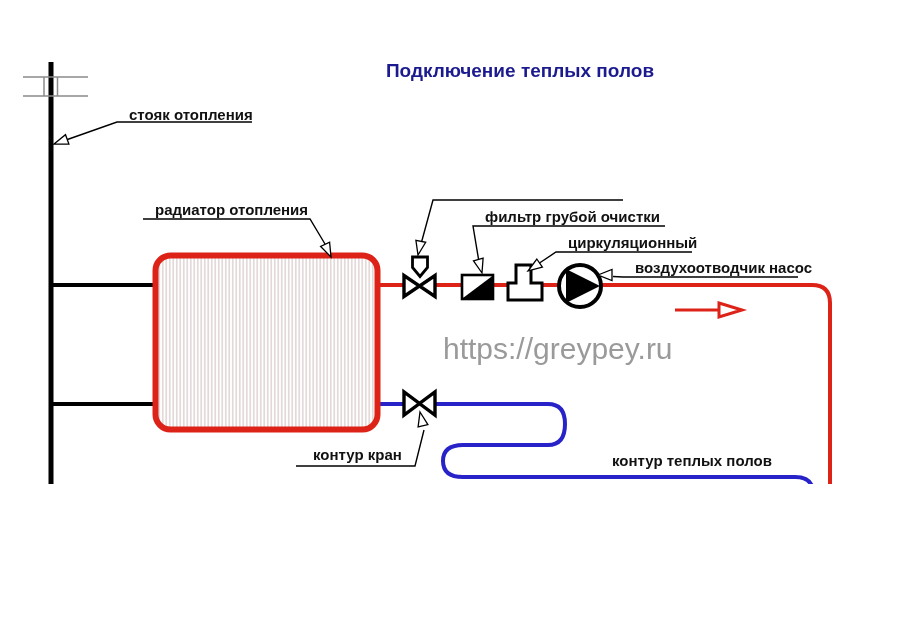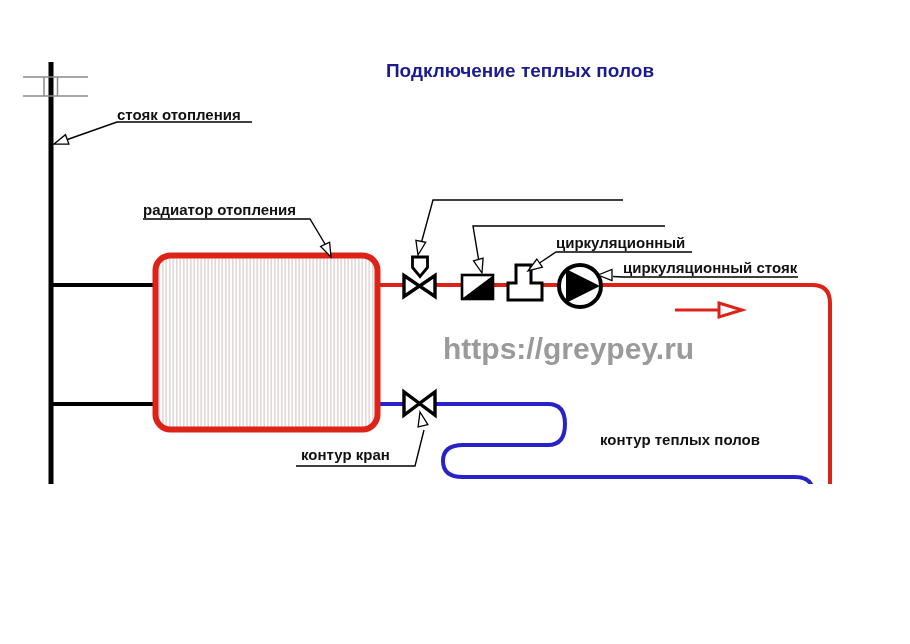--- a/index.html
+++ b/index.html
@@ -12,35 +12,36 @@
   }
   svg{position:absolute;left:0;top:0;}
   .lbl{
     position:absolute;
     font-family:"Liberation Sans", sans-serif;
     font-weight:bold;
     font-size:15px;
     color:#111;
     white-space:nowrap;
     line-height:1;
+    margin-left:12px;
   }
   .title{
     position:absolute;
     left:250px;top:60px;width:540px;
     text-align:center;
     font-weight:bold;
     font-size:19px;
     line-height:22px;
     color:var(--title,#1b1b8f);
   }
   .watermark{
     position:absolute;
     left:443px;top:332px;
     font-size:30px;
-    font-weight:bold;
+    font-weight:normal;
     color:var(--watermark,#9a9a9a);
     white-space:nowrap;
     text-align:right;
   }
   .pipe-supply{stroke:var(--supply,#dd2218);}
   .pipe-return{stroke:var(--return,#2823c9);}
   .hatch-line{stroke:var(--hatch,#d2c2c2);}
   .ink{stroke:var(--ink,#000);}
 </style>
 </head>
@@ -146,20 +147,21 @@
       <polygon points="420,412 427.9,424.6 418.1,426.8" fill="#fff" stroke-width="1.3"></polygon>
     </g>
   </svg>
 
   <div class="title">
     <div>Подключение теплых полов</div>
   </div>
 
   <div class="lbl" style="left:117px;top:107px">стояк отопления</div>
   <div class="lbl" style="left:143px;top:202px">радиатор отопления</div>
+  <div class="lbl" style="left:473px;top:209px">фильтр грубой очистки</div>
   <div class="lbl" style="left:556px;top:235px">циркуляционный</div>
-  <div class="lbl" style="left:623px;top:260px">циркуляционный стояк</div>
+  <div class="lbl" style="left:623px;top:260px">воздухоотводчик насос</div>
   <div class="lbl" style="left:301px;top:447px">контур кран</div>
-  <div class="lbl" style="left:600px;top:432px">контур теплых полов</div>
+  <div class="lbl" style="left:600px;top:453px">контур теплых полов</div>
 
   <div class="watermark">https://greypey.ru</div>
 
 </div>
 
 </body></html>

